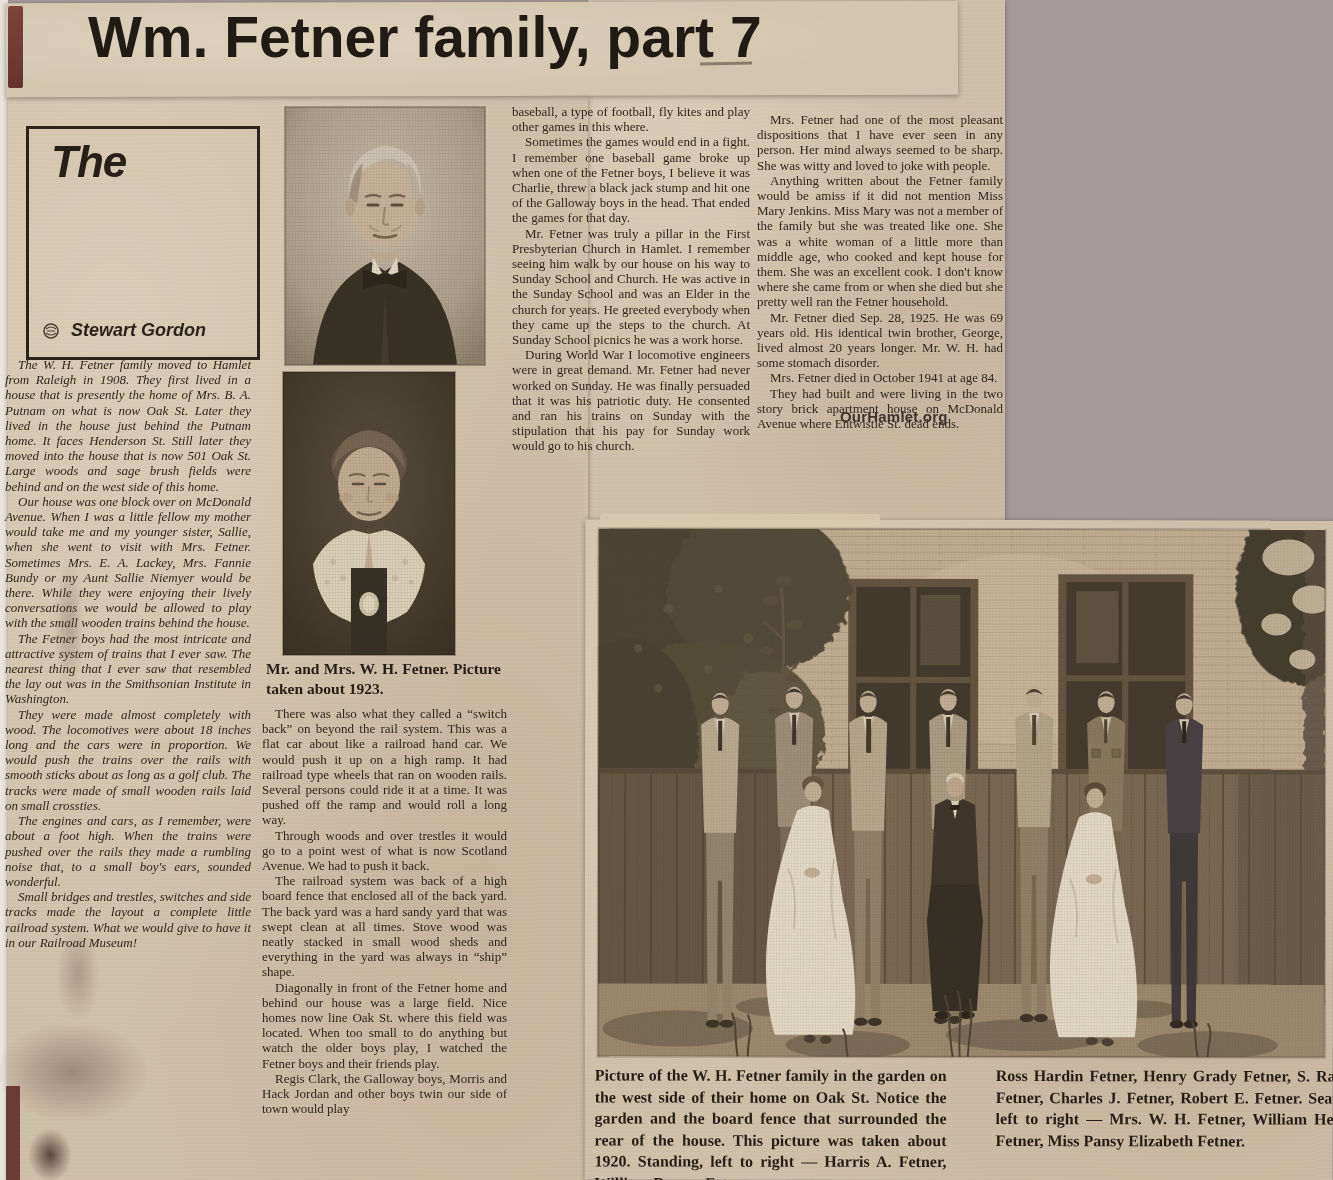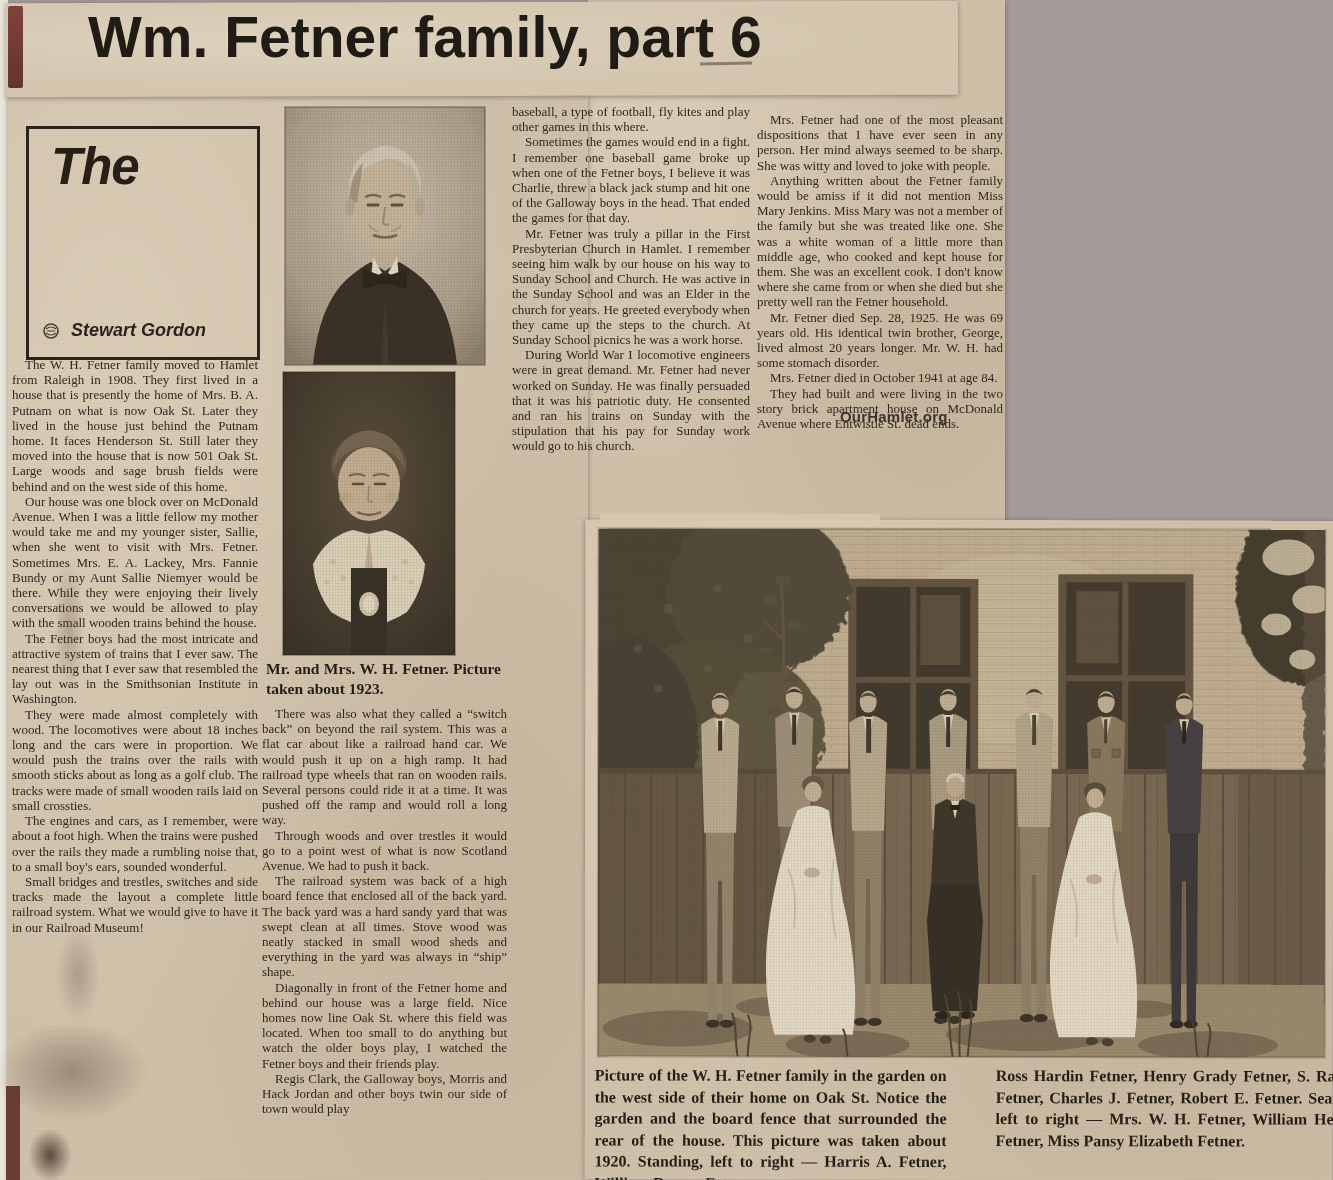--- a/index.html
+++ b/index.html
@@ -22,29 +22,29 @@
   .edge-strip{position:absolute;left:0;top:0;width:8px;height:1180px;background:#e9e4dc;}
 
   #headline{position:absolute;left:88px;top:4px;width:860px;margin:0;
     font-family:"Liberation Sans",sans-serif;font-weight:bold;font-size:57px;
     letter-spacing:0px;color:#201b15;white-space:nowrap;}
 
   .squire-box{position:absolute;left:26px;top:126px;width:228px;height:228px;
     border:3px solid #2b241c;background:transparent;}
   .squire-the,.squire-name{position:absolute;font-family:"Liberation Sans",sans-serif;
     font-style:italic;font-weight:600;color:#262019;letter-spacing:-1px;}
-  .squire-the{left:22px;top:8px;font-size:51px;text-align:right;}
+  .squire-the{left:22px;top:8px;font-size:44px;text-align:right;}
   .squire-name{left:14px;top:88px;font-size:47px;}
   .byline-row{position:absolute;left:12px;bottom:16px;display:flex;align-items:flex-end;gap:10px;}
   .byline{font-family:"Liberation Sans",sans-serif;font-style:italic;font-weight:bold;
     font-size:18px;color:#2b241c;}
 
   .bodycol{position:absolute;font-size:13px;line-height:15.2px;color:#2e2820;}
   .bodycol .para{margin:0;text-indent:13px;text-align:justify;}
-  #col1{left:12px;top:357px;width:246px;}
+  #col1{left:5px;top:357px;width:246px;font-style:italic;}
   #col2{left:262px;top:706px;width:245px;}
   #col3{left:512px;top:104px;width:238px;}
   #col4{left:757px;top:112px;width:246px;}
   #col3 .para:first-child{text-indent:0;}
 
   .photo{position:absolute;overflow:hidden;}
   .photo svg{display:block;}
   .halftone::after{content:"";position:absolute;inset:0;pointer-events:none;
     background-image:radial-gradient(rgba(58,44,30,0.10) 1px, transparent 1.4px);
     background-size:3px 3px;}
@@ -83,21 +83,21 @@
 <body>
 
 <div id="page">
 
   <div class="edge-strip"></div>
 
   <div class="paper paper-right"></div>
   <div class="paper paper-left"></div>
   <div class="paper paper-headline"></div>
 
-  <h1 id="headline">Wm. Fetner family, part 6</h1>
+  <h1 id="headline">Wm. Fetner family, part 7</h1>
 
   <div class="squire-box">
     <div class="squire-the">The</div>
     <div class="byline-row">
       <svg width="20" height="20" viewBox="0 0 20 20">
         <circle cx="10" cy="10" r="7" fill="none" stroke="#4a4036" stroke-width="1.6"></circle>
         <path d="M5,8 Q10,4 15,8 M5,12 Q10,16 15,12 M6,10 H14" stroke="#4a4036" stroke-width="1.2" fill="none"></path>
       </svg>
       <span class="byline">Stewart Gordon</span>
     </div>

